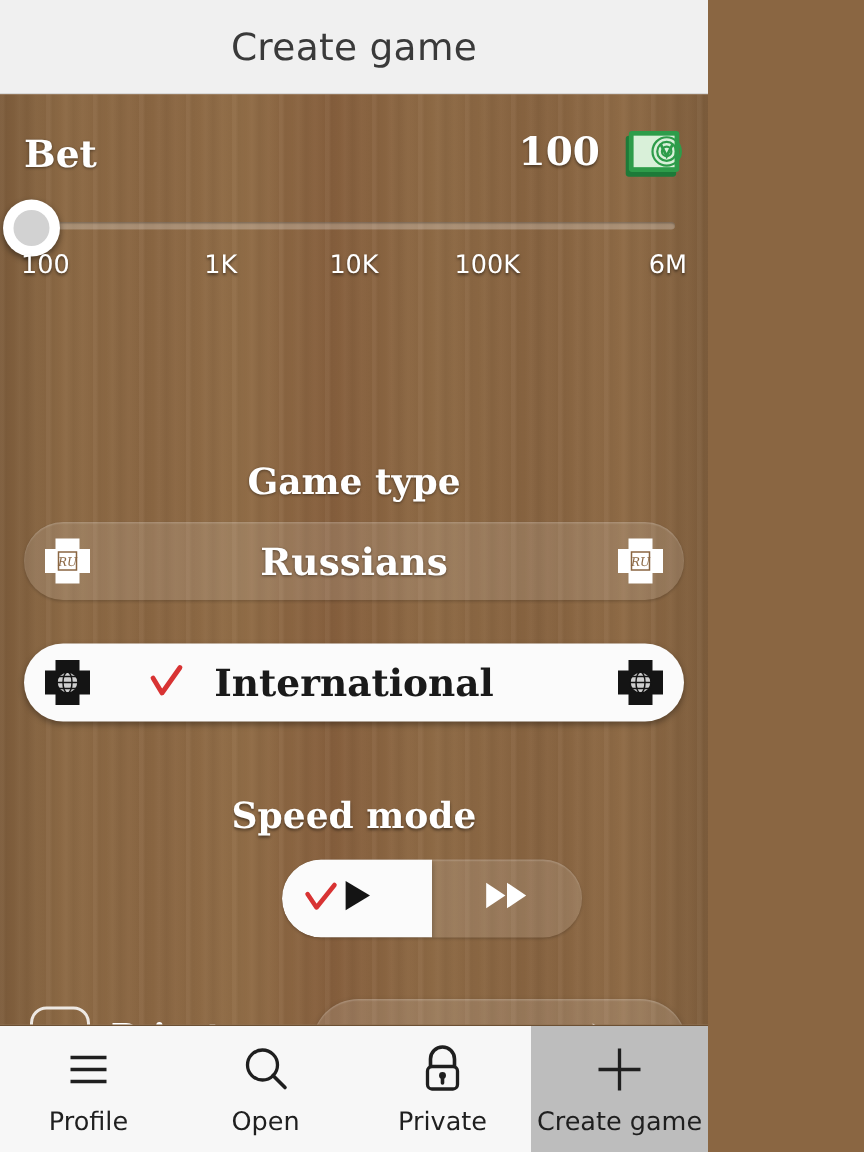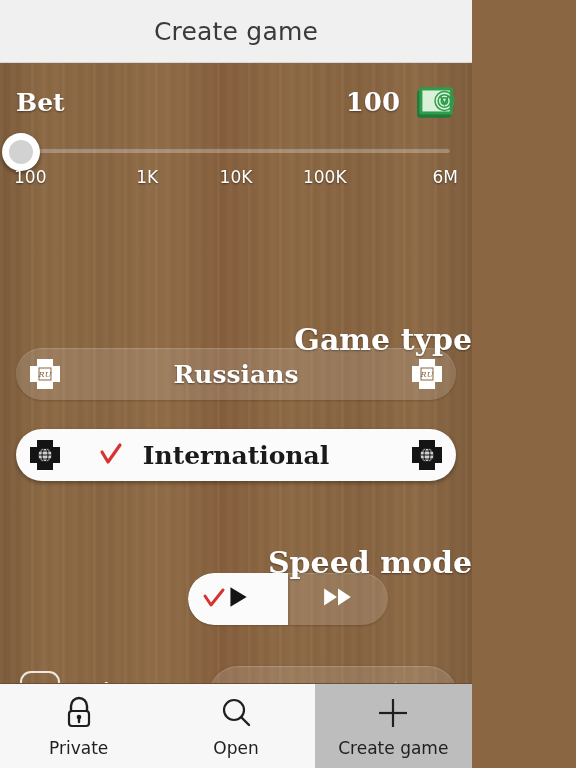--- a/index.html
+++ b/index.html
@@ -138,23 +138,22 @@
     text-shadow: 0 1px 2px rgba(0,0,0,0.5);
     text-align: center;
   }
   .tick:first-child { text-align: left; }
   .tick:last-child  { text-align: right; }
 
   
   .section-title {
     position: absolute;
     left: 0; right: 0;
-    text-align: right;
-    font-size: 30px;
-    margin-top: 16px;
+    text-align: center;
+    font-size: 24px;
   }
   #game-type-title { top: 243px; }
   #speed-title     { top: 466px; }
 
   
   .option-row {
     position: absolute;
     left: 16px; right: 16px;
     height: 52px;
     border-radius: 26px;
@@ -434,43 +433,55 @@
         <svg viewBox="0 0 24 24" width="34" height="34">
           <path d="M5 3 L21 12 L5 21 Z" fill="#ffffff"></path>
         </svg>
       </span>
     </div>
 
   </div>
 
   <div class="bottom-nav">
 
+    <div class="nav-item">
+      <span>
+        <svg class="nav-icon" viewBox="0 0 38 38">
+          <g stroke="#1f1f1f" stroke-width="2.4" stroke-linecap="butt">
+            <line x1="7" y1="11" x2="31" y2="11"></line>
+            <line x1="7" y1="19" x2="31" y2="19"></line>
+            <line x1="7" y1="27" x2="31" y2="27"></line>
+          </g>
+        </svg>
+      </span>
+      <div class="nav-label">Profile</div>
+    </div>
+
+    <div class="nav-item">
+      <span>
+        <svg class="nav-icon" viewBox="0 0 38 38">
+          <circle cx="17" cy="16" r="10" fill="none" stroke="#1f1f1f" stroke-width="2.2"></circle>
+          <line x1="24" y1="23" x2="32" y2="31" stroke="#1f1f1f" stroke-width="2.4" stroke-linecap="round"></line>
+        </svg>
+      </span>
+      <div class="nav-label">Open</div>
+    </div>
 
     <div class="nav-item">
       <span>
         <svg class="nav-icon" viewBox="0 0 38 38">
           <path d="M11 17 V12 a8 8 0 0 1 16 0 v5" fill="none" stroke="#1f1f1f" stroke-width="2.4"></path>
           <rect x="9" y="17" width="20" height="15" rx="3" fill="none" stroke="#1f1f1f" stroke-width="2.2"></rect>
           <circle cx="19" cy="23" r="2.3" fill="#1f1f1f"></circle>
           <line x1="19" y1="24" x2="19" y2="28" stroke="#1f1f1f" stroke-width="2.4" stroke-linecap="round"></line>
         </svg>
       </span>
       <div class="nav-label">Private</div>
     </div>
 
-    <div class="nav-item">
-      <span>
-        <svg class="nav-icon" viewBox="0 0 38 38">
-          <circle cx="17" cy="16" r="10" fill="none" stroke="#1f1f1f" stroke-width="2.2"></circle>
-          <line x1="24" y1="23" x2="32" y2="31" stroke="#1f1f1f" stroke-width="2.4" stroke-linecap="round"></line>
-        </svg>
-      </span>
-      <div class="nav-label">Open</div>
-    </div>
-
     <div class="nav-item active">
       <span>
         <svg class="nav-icon" viewBox="0 0 38 38">
           <g stroke="#1f1f1f" stroke-width="2.2">
             <line x1="19" y1="5" x2="19" y2="33"></line>
             <line x1="5" y1="19" x2="33" y2="19"></line>
           </g>
         </svg>
       </span>
       <div class="nav-label">Create game</div>

